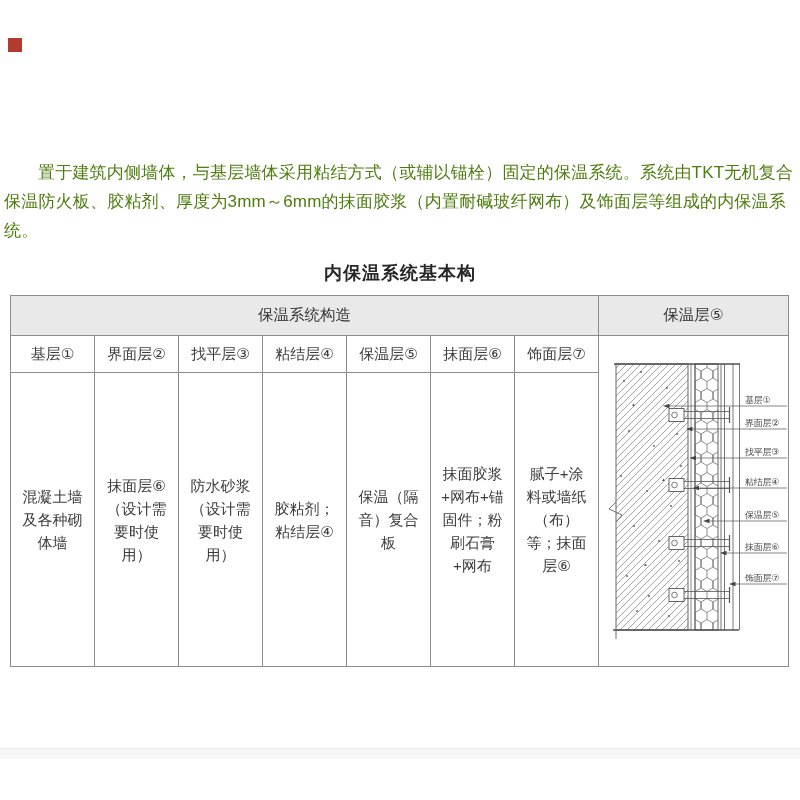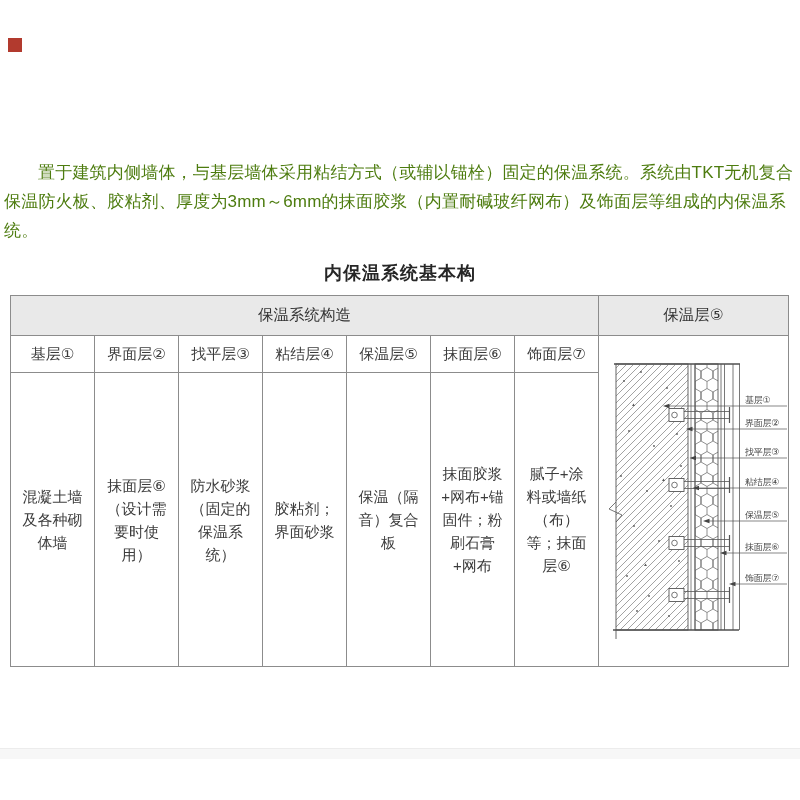--- a/index.html
+++ b/index.html
@@ -182,22 +182,22 @@
         <span class="dlabel" style="top:140px">粘结层④</span>
         <span class="dlabel" style="top:173px">保温层⑤</span>
         <span class="dlabel" style="top:205px">抹面层⑥</span>
         <span class="dlabel" style="top:236px">饰面层⑦</span>
       </div>
     </td>
   </tr>
   <tr class="body-row">
     <td>混凝土墙及各种砌体墙</td>
     <td>抹面层⑥（设计需要时使用）</td>
-    <td>防水砂浆（固定的保温系统）</td>
-    <td>胶粘剂；界面砂浆</td>
+    <td>防水砂浆（设计需要时使用）</td>
+    <td>胶粘剂；粘结层④</td>
     <td>保温（隔音）复合板</td>
     <td>抹面胶浆+网布+锚固件；粉刷石膏+网布</td>
     <td>腻子+涂料或墙纸（布）等；抹面层⑥</td>
   </tr>
 </tbody>
   </table>
 
 <div class="page-gap"></div>
 
 </body></html>

